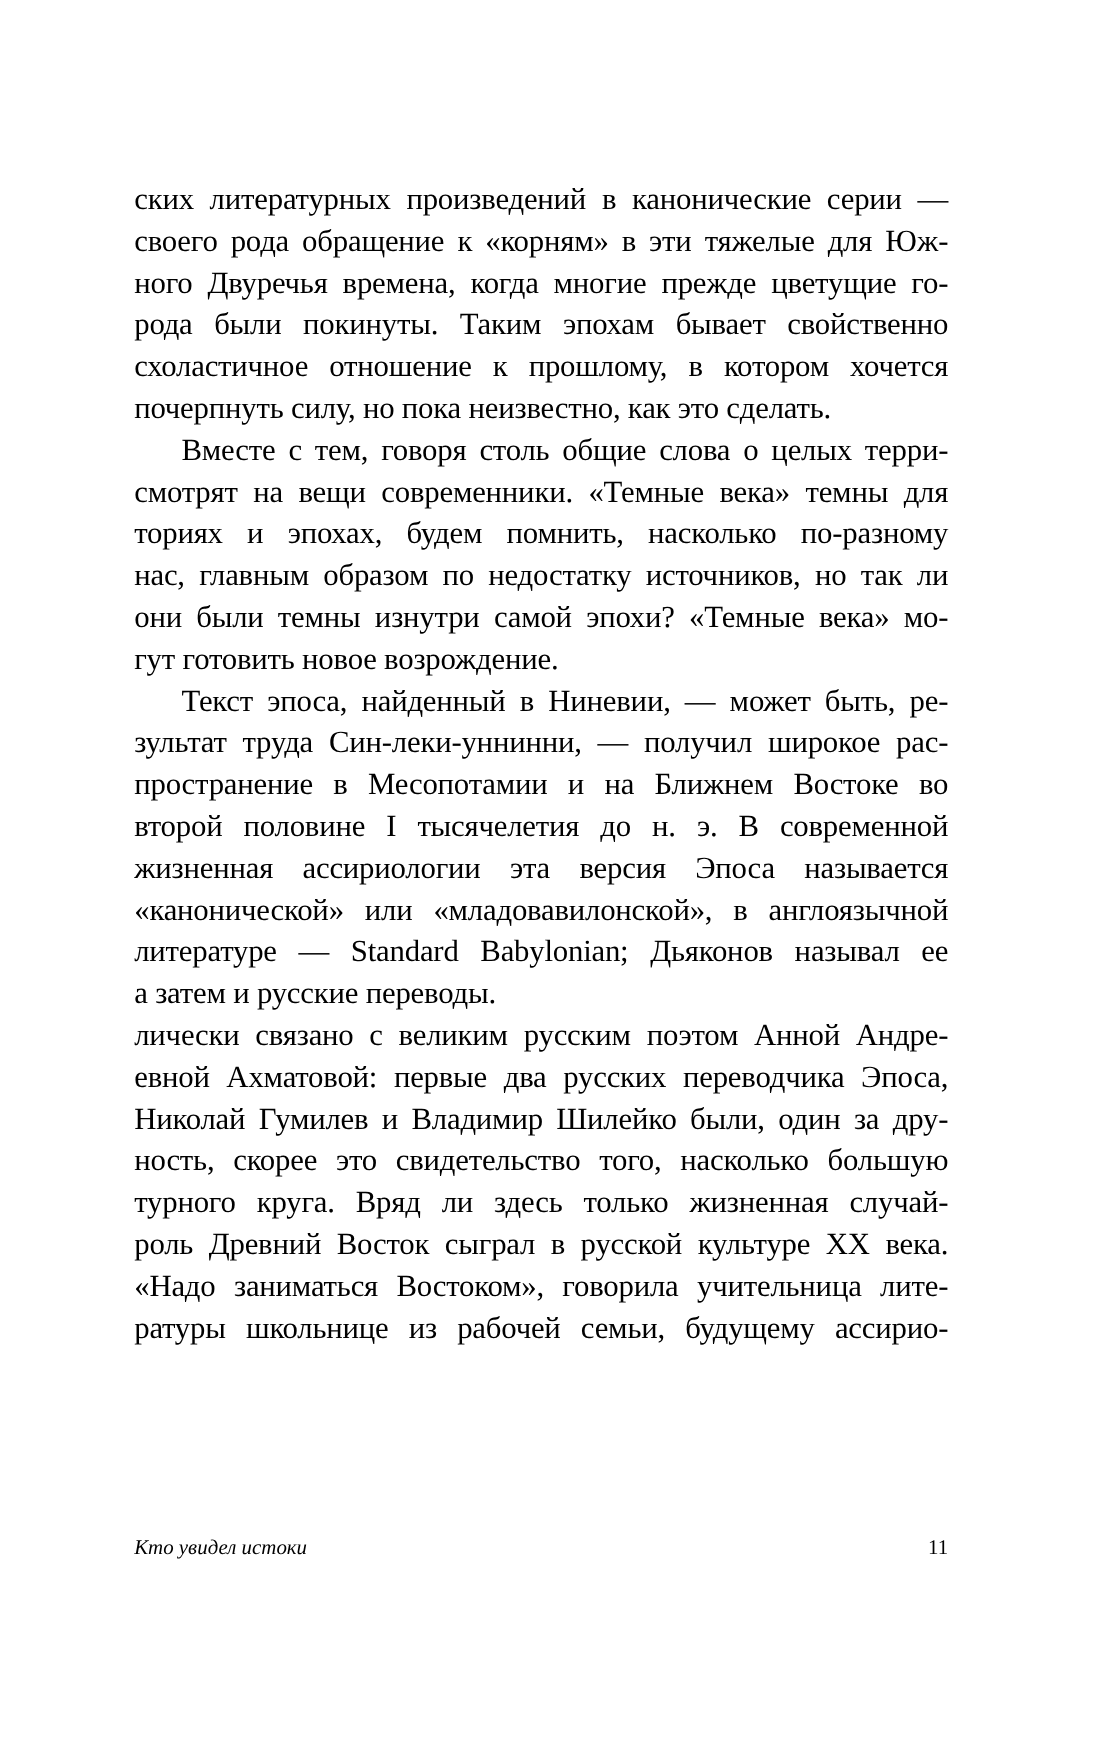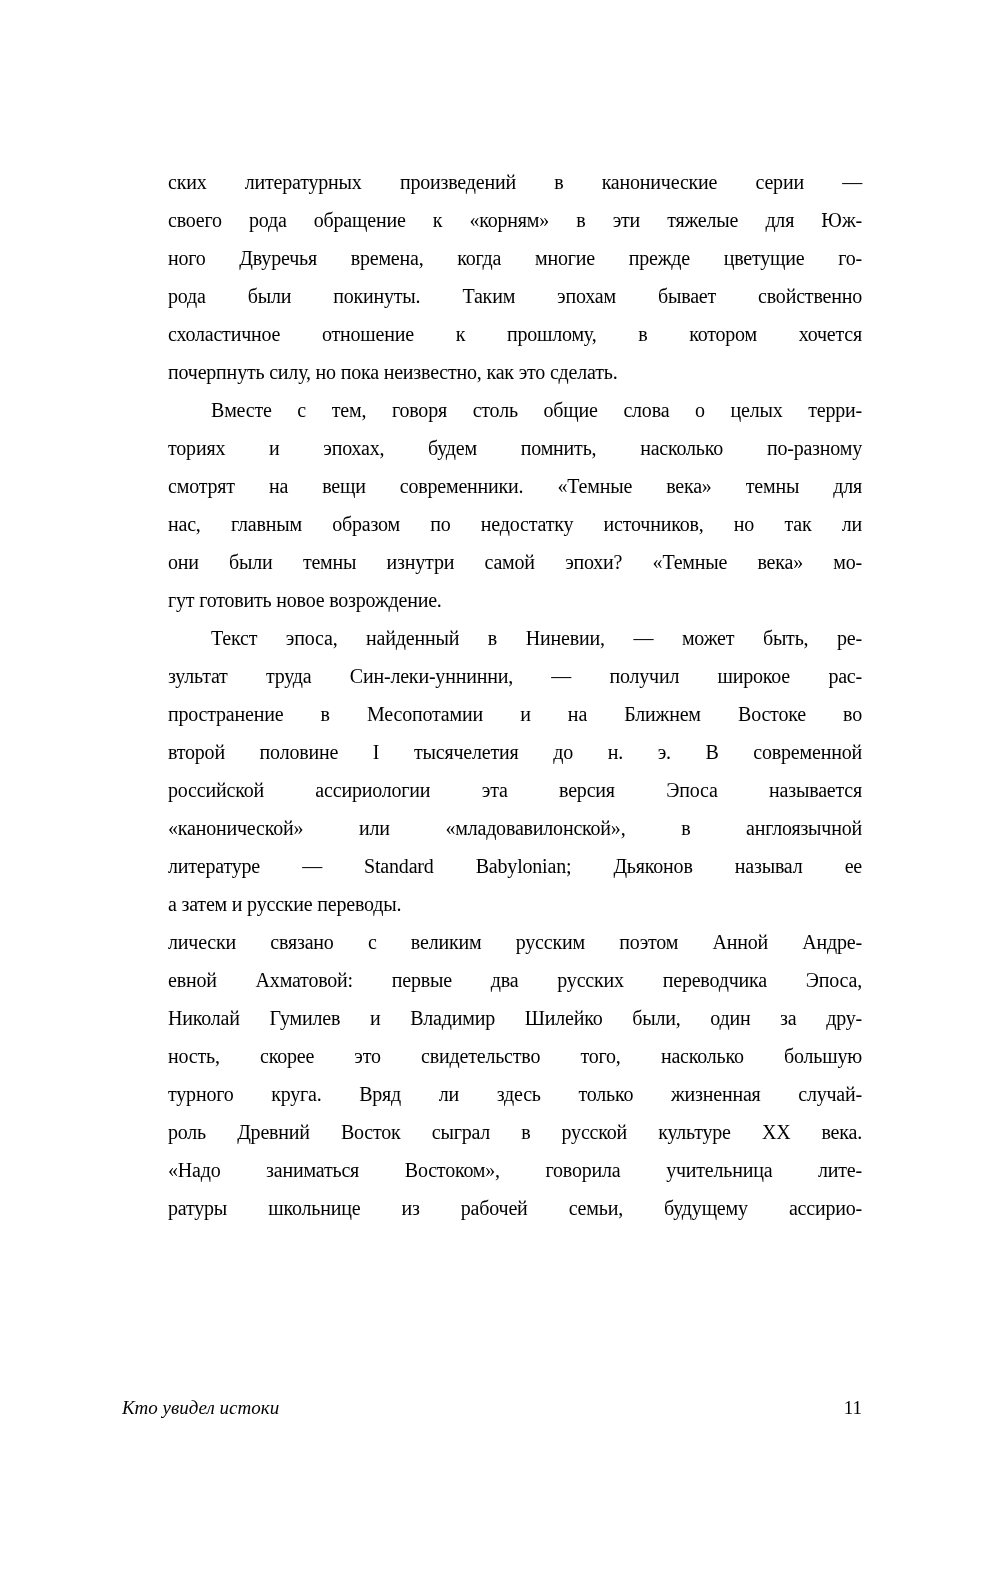--- a/index.html
+++ b/index.html
@@ -19,27 +19,26 @@
     background: #ffffff;
   }
   .body-text {
     position: absolute;
     left: 122px;
     top: 163px;
     width: 740px;
   }
   .paragraph { margin: 0; padding: 0; }
   .line {
-    font-size: 20px;
+    font-size: 28px;
     line-height: 38px;
     letter-spacing: -0.2px;
     text-align: justify;
     text-align-last: justify;
     white-space: normal;
-    margin-left: 46px;
   }
   .line.indent { text-indent: 43px; }
   .line.lastline { text-align-last: left; }
   .line b { font-weight: normal; }
   .page-footer {
     position: absolute;
     left: 122px;
     top: 1389px;
     width: 740px;
     display: flex;
@@ -64,32 +63,32 @@
       <div class="paragraph">
         <div class="line"><span>ских литературных произведений в канонические серии —</span></div>
         <div class="line"><span>своего рода обращение к «корням» в эти тяжелые для Юж-</span></div>
         <div class="line"><span>ного Двуречья времена, когда многие прежде цветущие го-</span></div>
         <div class="line"><span>рода были покинуты. Таким эпохам бывает свойственно</span></div>
         <div class="line"><span>схоластичное отношение к прошлому, в котором хочется</span></div>
         <div class="line lastline"><span>почерпнуть силу, но пока неизвестно, как это сделать.</span></div>
       </div>
       <div class="paragraph">
         <div class="line indent"><span>Вместе с тем, говоря столь общие слова о целых терри-</span></div>
+        <div class="line"><span>смотрят на вещи современники. «Темные века» темны для</span></div>
         <div class="line"><span>ториях и эпохах, будем помнить, насколько по-разному</span></div>
-        <div class="line"><span>смотрят на вещи современники. «Темные века» темны для</span></div>
         <div class="line"><span>нас, главным образом по недостатку источников, но так ли</span></div>
         <div class="line"><span>они были темны изнутри самой эпохи? «Темные века» мо-</span></div>
         <div class="line lastline"><span>гут готовить новое возрождение.</span></div>
       </div>
       <div class="paragraph">
         <div class="line indent"><span>Текст эпоса, найденный в Ниневии, — может быть, ре-</span></div>
         <div class="line"><span>зультат труда Син-леки-уннинни, — получил широкое рас-</span></div>
         <div class="line"><span>пространение в Месопотамии и на Ближнем Востоке во</span></div>
         <div class="line"><span>второй половине </span><b>I тысячелетия до н. э.</b><span> В современной</span></div>
-        <div class="line"><span>российской ассириологии эта версия Эпоса называется</span></div>
+        <div class="line"><span>жизненная ассириологии эта версия Эпоса называется</span></div>
         <div class="line"><span>«канонической» или «младовавилонской», в англоязычной</span></div>
         <div class="line"><span>литературе — Standard Babylonian; Дьяконов называл ее</span></div>
         <div class="line lastline"><span>а затем и русские переводы.</span></div>
       </div>
       <div class="paragraph">
         <div class="line"><span>лически связано с великим русским поэтом Анной Андре-</span></div>
         <div class="line"><span>евной Ахматовой: первые два русских переводчика Эпоса,</span></div>
         <div class="line"><span>Николай Гумилев и Владимир Шилейко были, один за дру-</span></div>
         <div class="line"><span>ность, скорее это свидетельство того, насколько большую</span></div>
         <div class="line"><span>турного круга. Вряд ли здесь только жизненная случай-</span></div>

